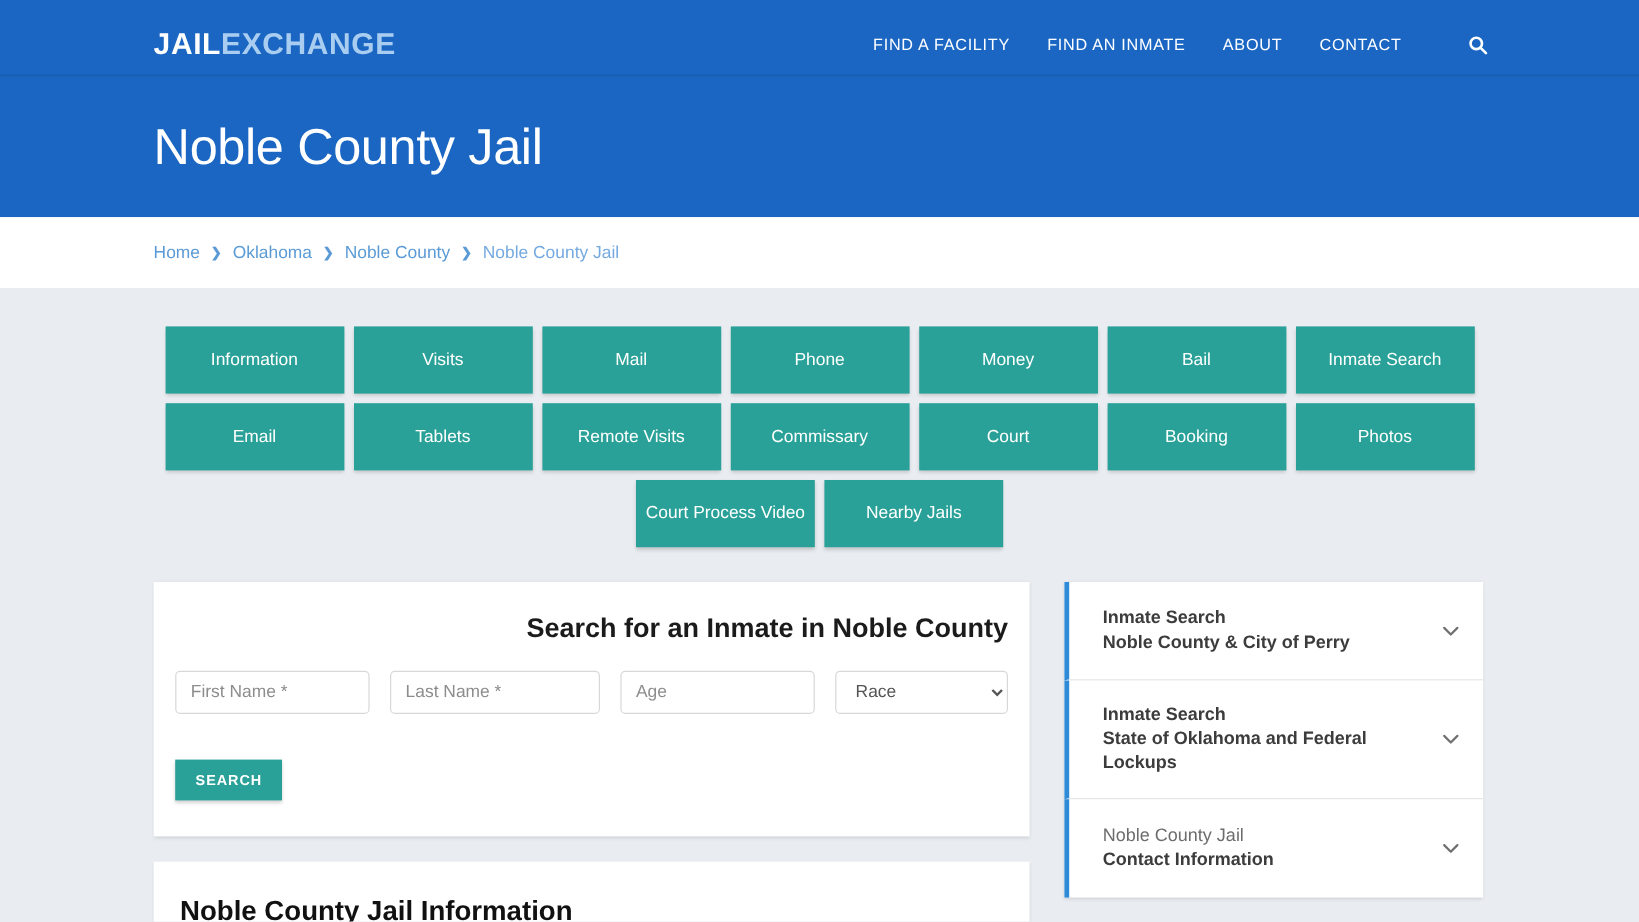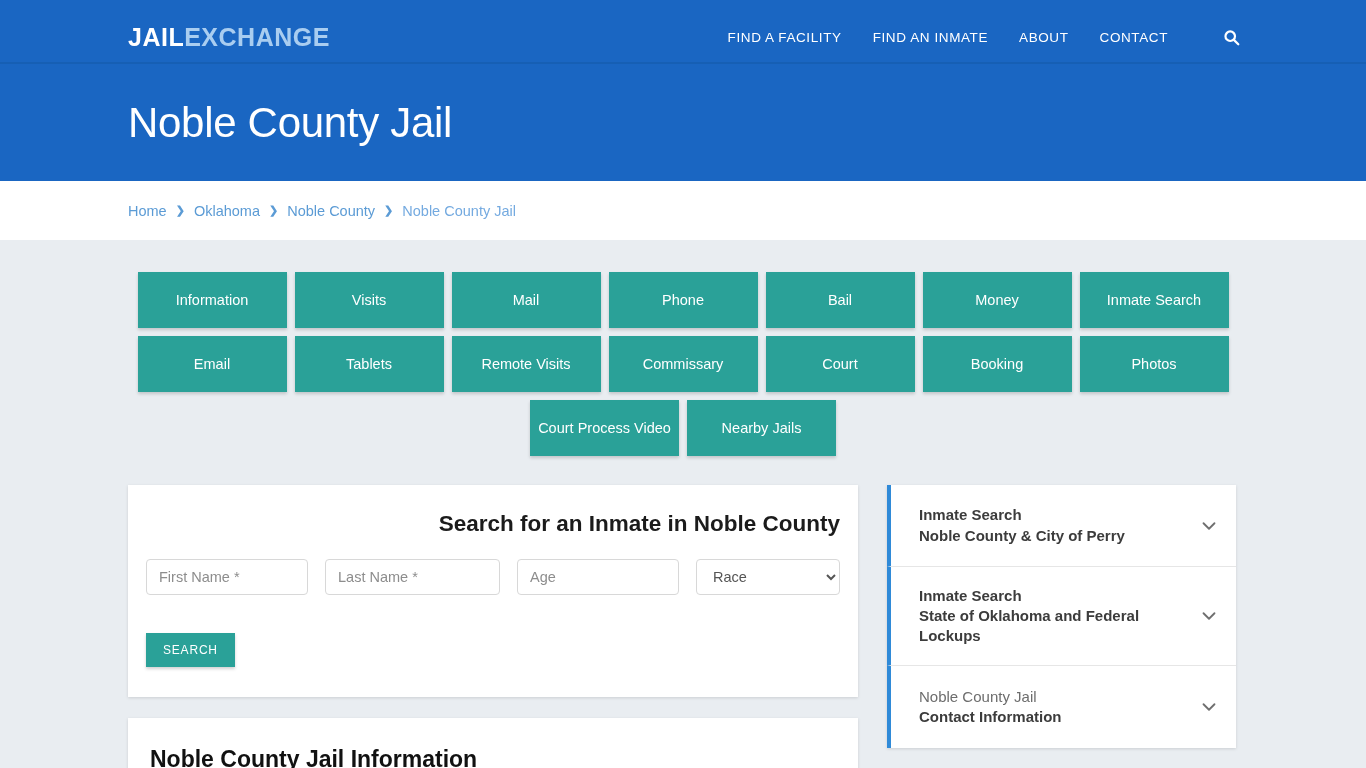--- a/index.html
+++ b/index.html
@@ -175,21 +175,21 @@
   .f-last  { width: 175px; }
   .f-age   { width: 162px; }
   .f-race  { width: 162px; appearance: auto; }
 
   .search-submit {
     background: #2aa198;
     color: #ffffff;
     border: none;
     font-size: 12px;
     letter-spacing: 0.8px;
-    font-weight: normal;
+    font-weight: bold;
     padding: 0 17px;
     height: 34px;
     cursor: pointer;
     box-shadow: 0 2px 3px rgba(0,0,0,0.18);
     font-family: "Liberation Sans", sans-serif;
   }
 
   .info-card {
     padding: 28px 22px 24px 22px;
   }
@@ -266,22 +266,22 @@
 </div>
 
 <div class="content">
 
   <div class="btn-grid">
     <div class="row">
       <button class="pill">Information</button>
       <button class="pill">Visits</button>
       <button class="pill">Mail</button>
       <button class="pill">Phone</button>
+      <button class="pill">Money</button>
       <button class="pill">Bail</button>
-      <button class="pill">Money</button>
       <button class="pill">Inmate Search</button>
     </div>
     <div class="row">
       <button class="pill">Email</button>
       <button class="pill">Tablets</button>
       <button class="pill">Remote Visits</button>
       <button class="pill">Commissary</button>
       <button class="pill">Court</button>
       <button class="pill">Booking</button>
       <button class="pill">Photos</button>

